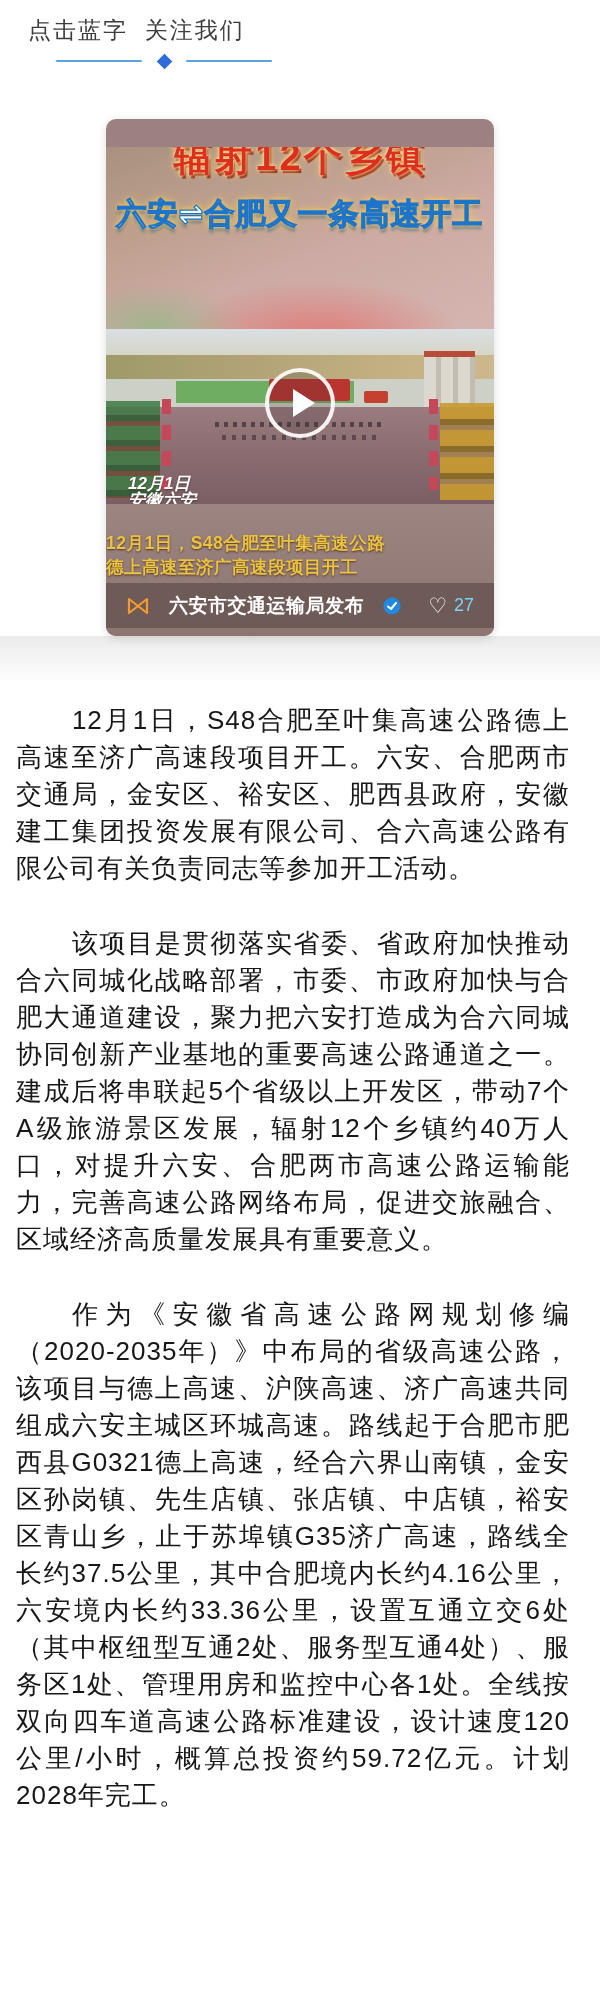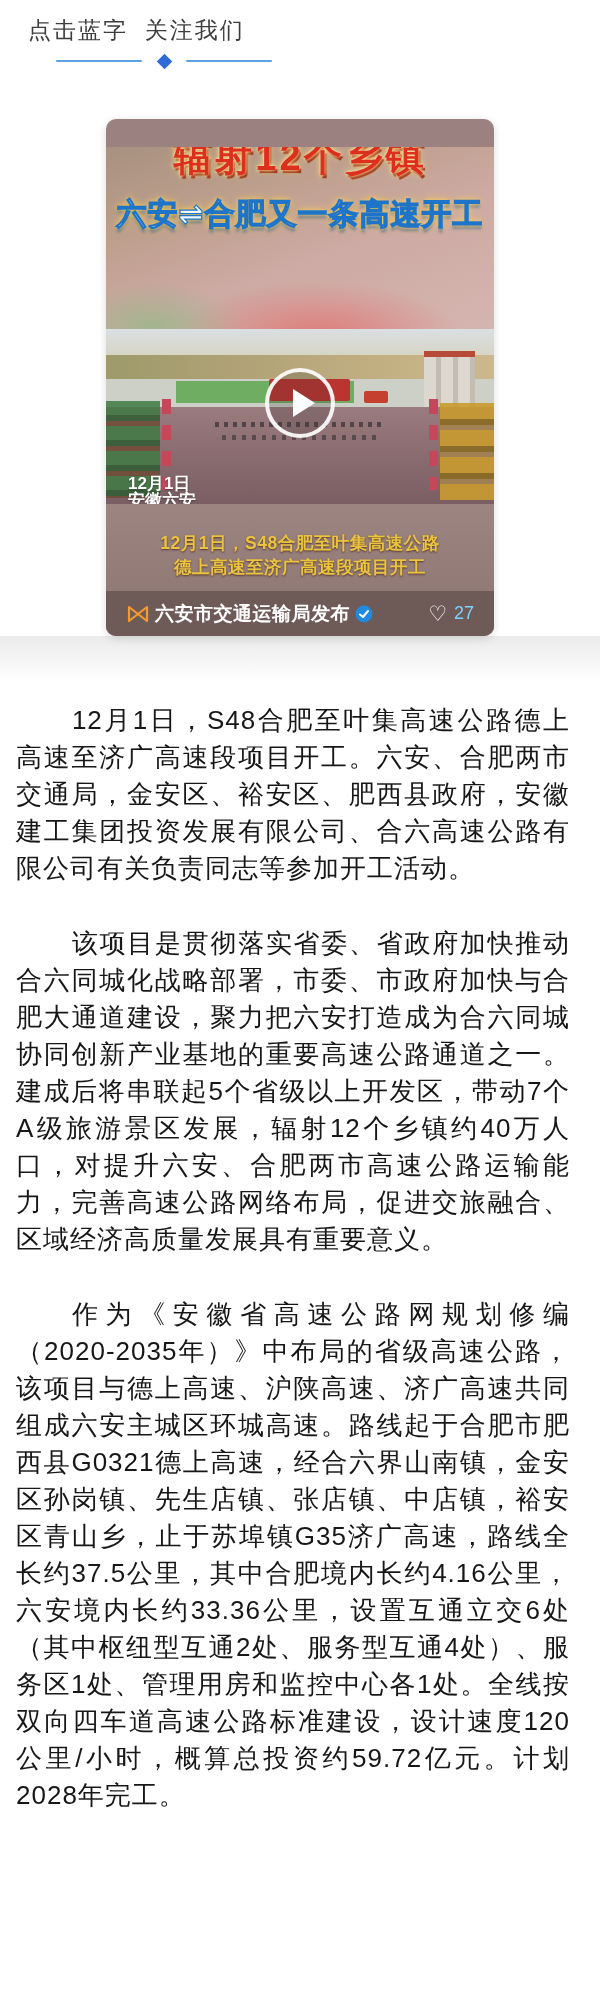--- a/index.html
+++ b/index.html
@@ -43,21 +43,21 @@
     font-size:38px;font-weight:900;color:#dd2f1d;letter-spacing:3px;
     text-shadow:0 0 3px #fff3c2,0 0 7px #ffd76a,2px 3px 1px #8e1708;
   }
   .v-top-line2{
     position:absolute;top:47px;left:0;width:100%;text-align:center;
     font-size:30px;font-weight:700;color:#f2f9ff;letter-spacing:1px;
     -webkit-text-stroke:1.2px #1e74c8;
     text-shadow:0 0 9px #ffcf4d,0 0 4px #ffcf4d,0 4px 3px rgba(25,85,155,.65);
   }
   
-  .v-photo{position:relative;height:175px;background:linear-gradient(#97787b,#7b5f64);overflow:hidden;}
+  .v-photo{position:relative;height:175px;background:linear-gradient(#97787b,#7b5f64);overflow:hidden;font-style:italic;}
   .ph-sky{position:absolute;top:0;left:0;right:0;height:26px;
     background:linear-gradient(#dadfe3,#d6d5c6);}
   .ph-trees{position:absolute;top:26px;left:0;right:0;height:24px;
     background:linear-gradient(90deg,#9e9a6a 0%,#b3a478 40%,#c4b183 75%,#cbb98d 100%);}
   .ph-field{position:absolute;top:50px;left:0;right:0;height:28px;background:#ccd0c6;}
   .ph-green{position:absolute;top:52px;left:18%;width:46%;height:22px;background:#6fae62;}
   .ph-stage{position:absolute;top:50px;left:42%;width:21%;height:22px;background:#bb3430;border-radius:2px;}
   .ph-canopy{position:absolute;top:62px;left:66.5%;width:24px;height:12px;background:#c6402f;border-radius:2px;}
   .ph-silos{position:absolute;top:22px;left:82%;width:13%;height:50px;
     background:repeating-linear-gradient(90deg,#dcd8d0 0 12px,#c2bcb2 12px 17px);
@@ -91,31 +91,31 @@
     border-left:22px solid #ffffff;
   }
   .v-date{
     position:absolute;top:146px;left:22px;color:#ffffff;font-weight:700;
     font-size:17px;line-height:17px;text-shadow:0 1px 2px rgba(40,30,30,.6);
   }
   
   .v-caption{
     position:relative;height:145px;
     background:linear-gradient(#9c8480,#8b746f);
-    text-align:center;padding-top:27px;box-sizing:border-box;
+    padding-top:27px;box-sizing:border-box;
   }
   .caption-line{
     font-size:17.5px;font-weight:700;color:#eac33f;line-height:24px;
     text-shadow:0 1px 2px rgba(70,35,25,.8);letter-spacing:.5px;
   }
   
   .v-publisher{
-    position:absolute;left:0;right:0;bottom:0;height:45px;
+    position:absolute;left:0;right:0;bottom:8px;height:45px;
     background:#6e5b58;display:flex;align-items:center;
-    padding:0 20px;box-sizing:border-box;gap:5px;
+    padding:0 20px;box-sizing:border-box;gap:19px;
   }
   .publisher-name{color:#ffffff;font-weight:700;font-size:19px;letter-spacing:.5px;}
   .verified-badge{flex:none;display:inline-flex;}
   .heart-wrap{margin-left:auto;display:flex;align-items:center;gap:7px;}
   .heart-icon{color:#ffffff;font-size:21px;line-height:21px;}
   .like-count{color:#7dd3fc;font-size:18px;}
   
   .section-fade{width:100%;height:46px;background:linear-gradient(#ebebeb,#ffffff);}
   
   .article{padding:20px 30px 18px 16px;}

